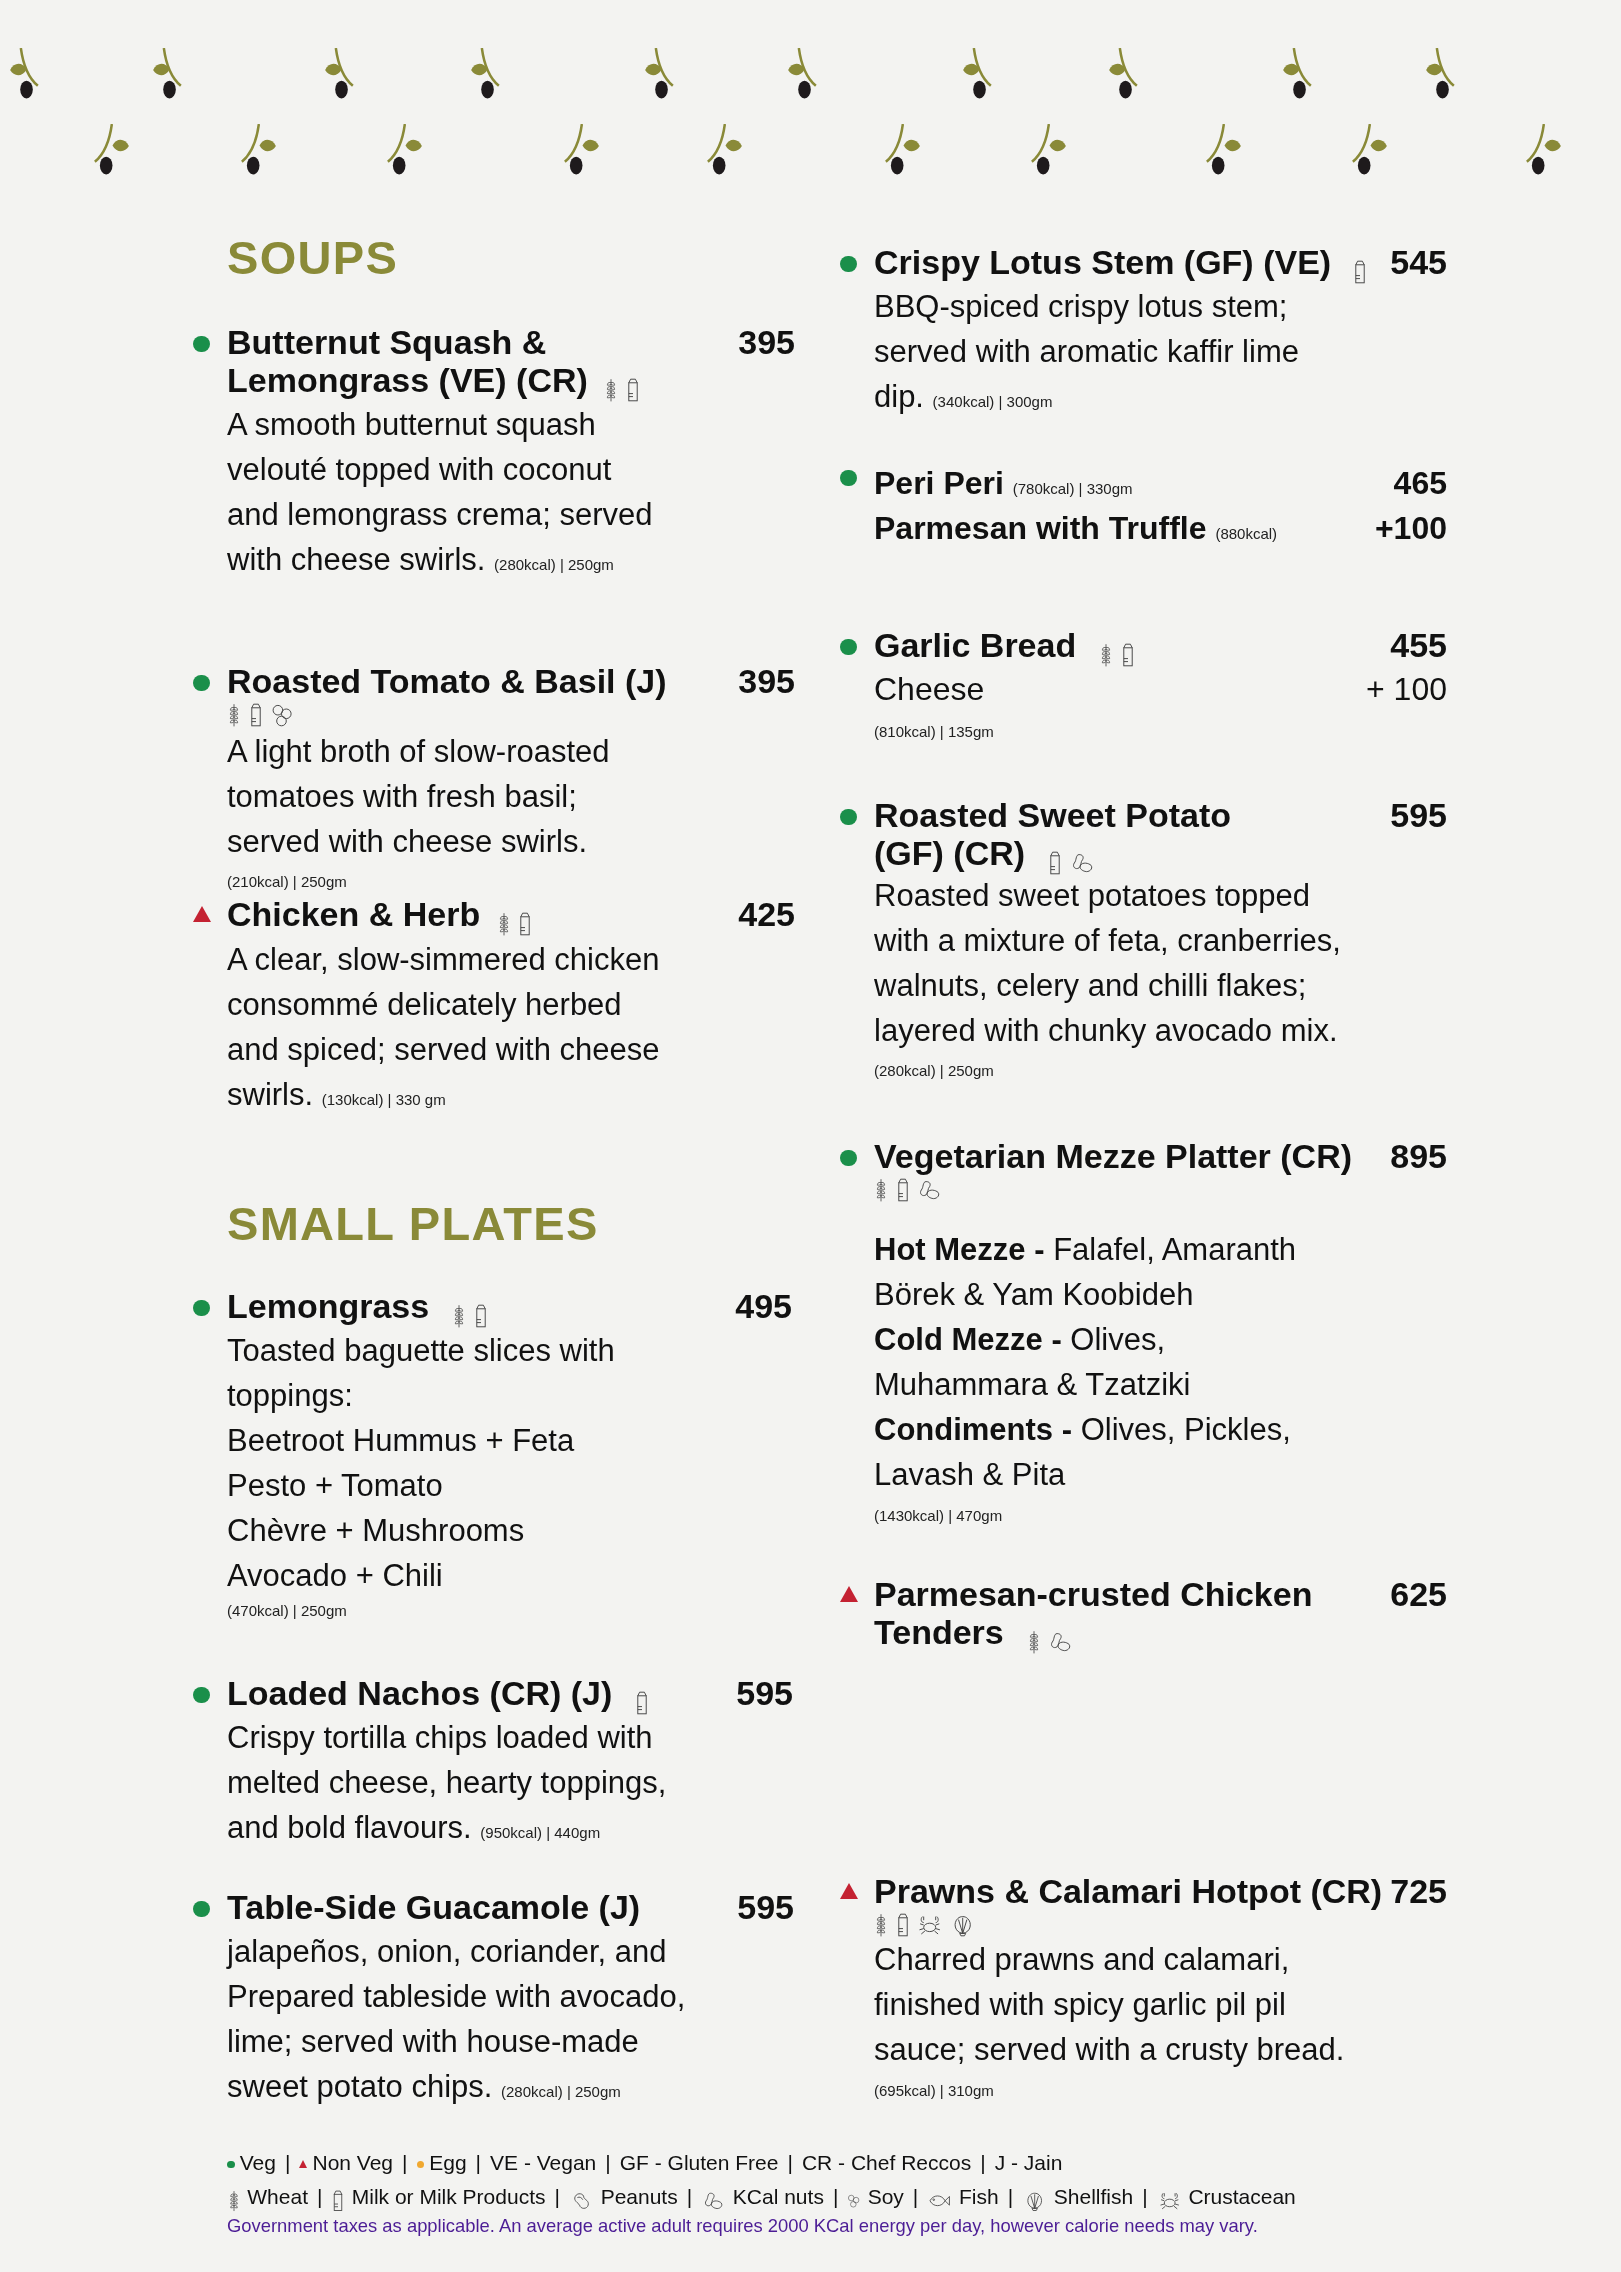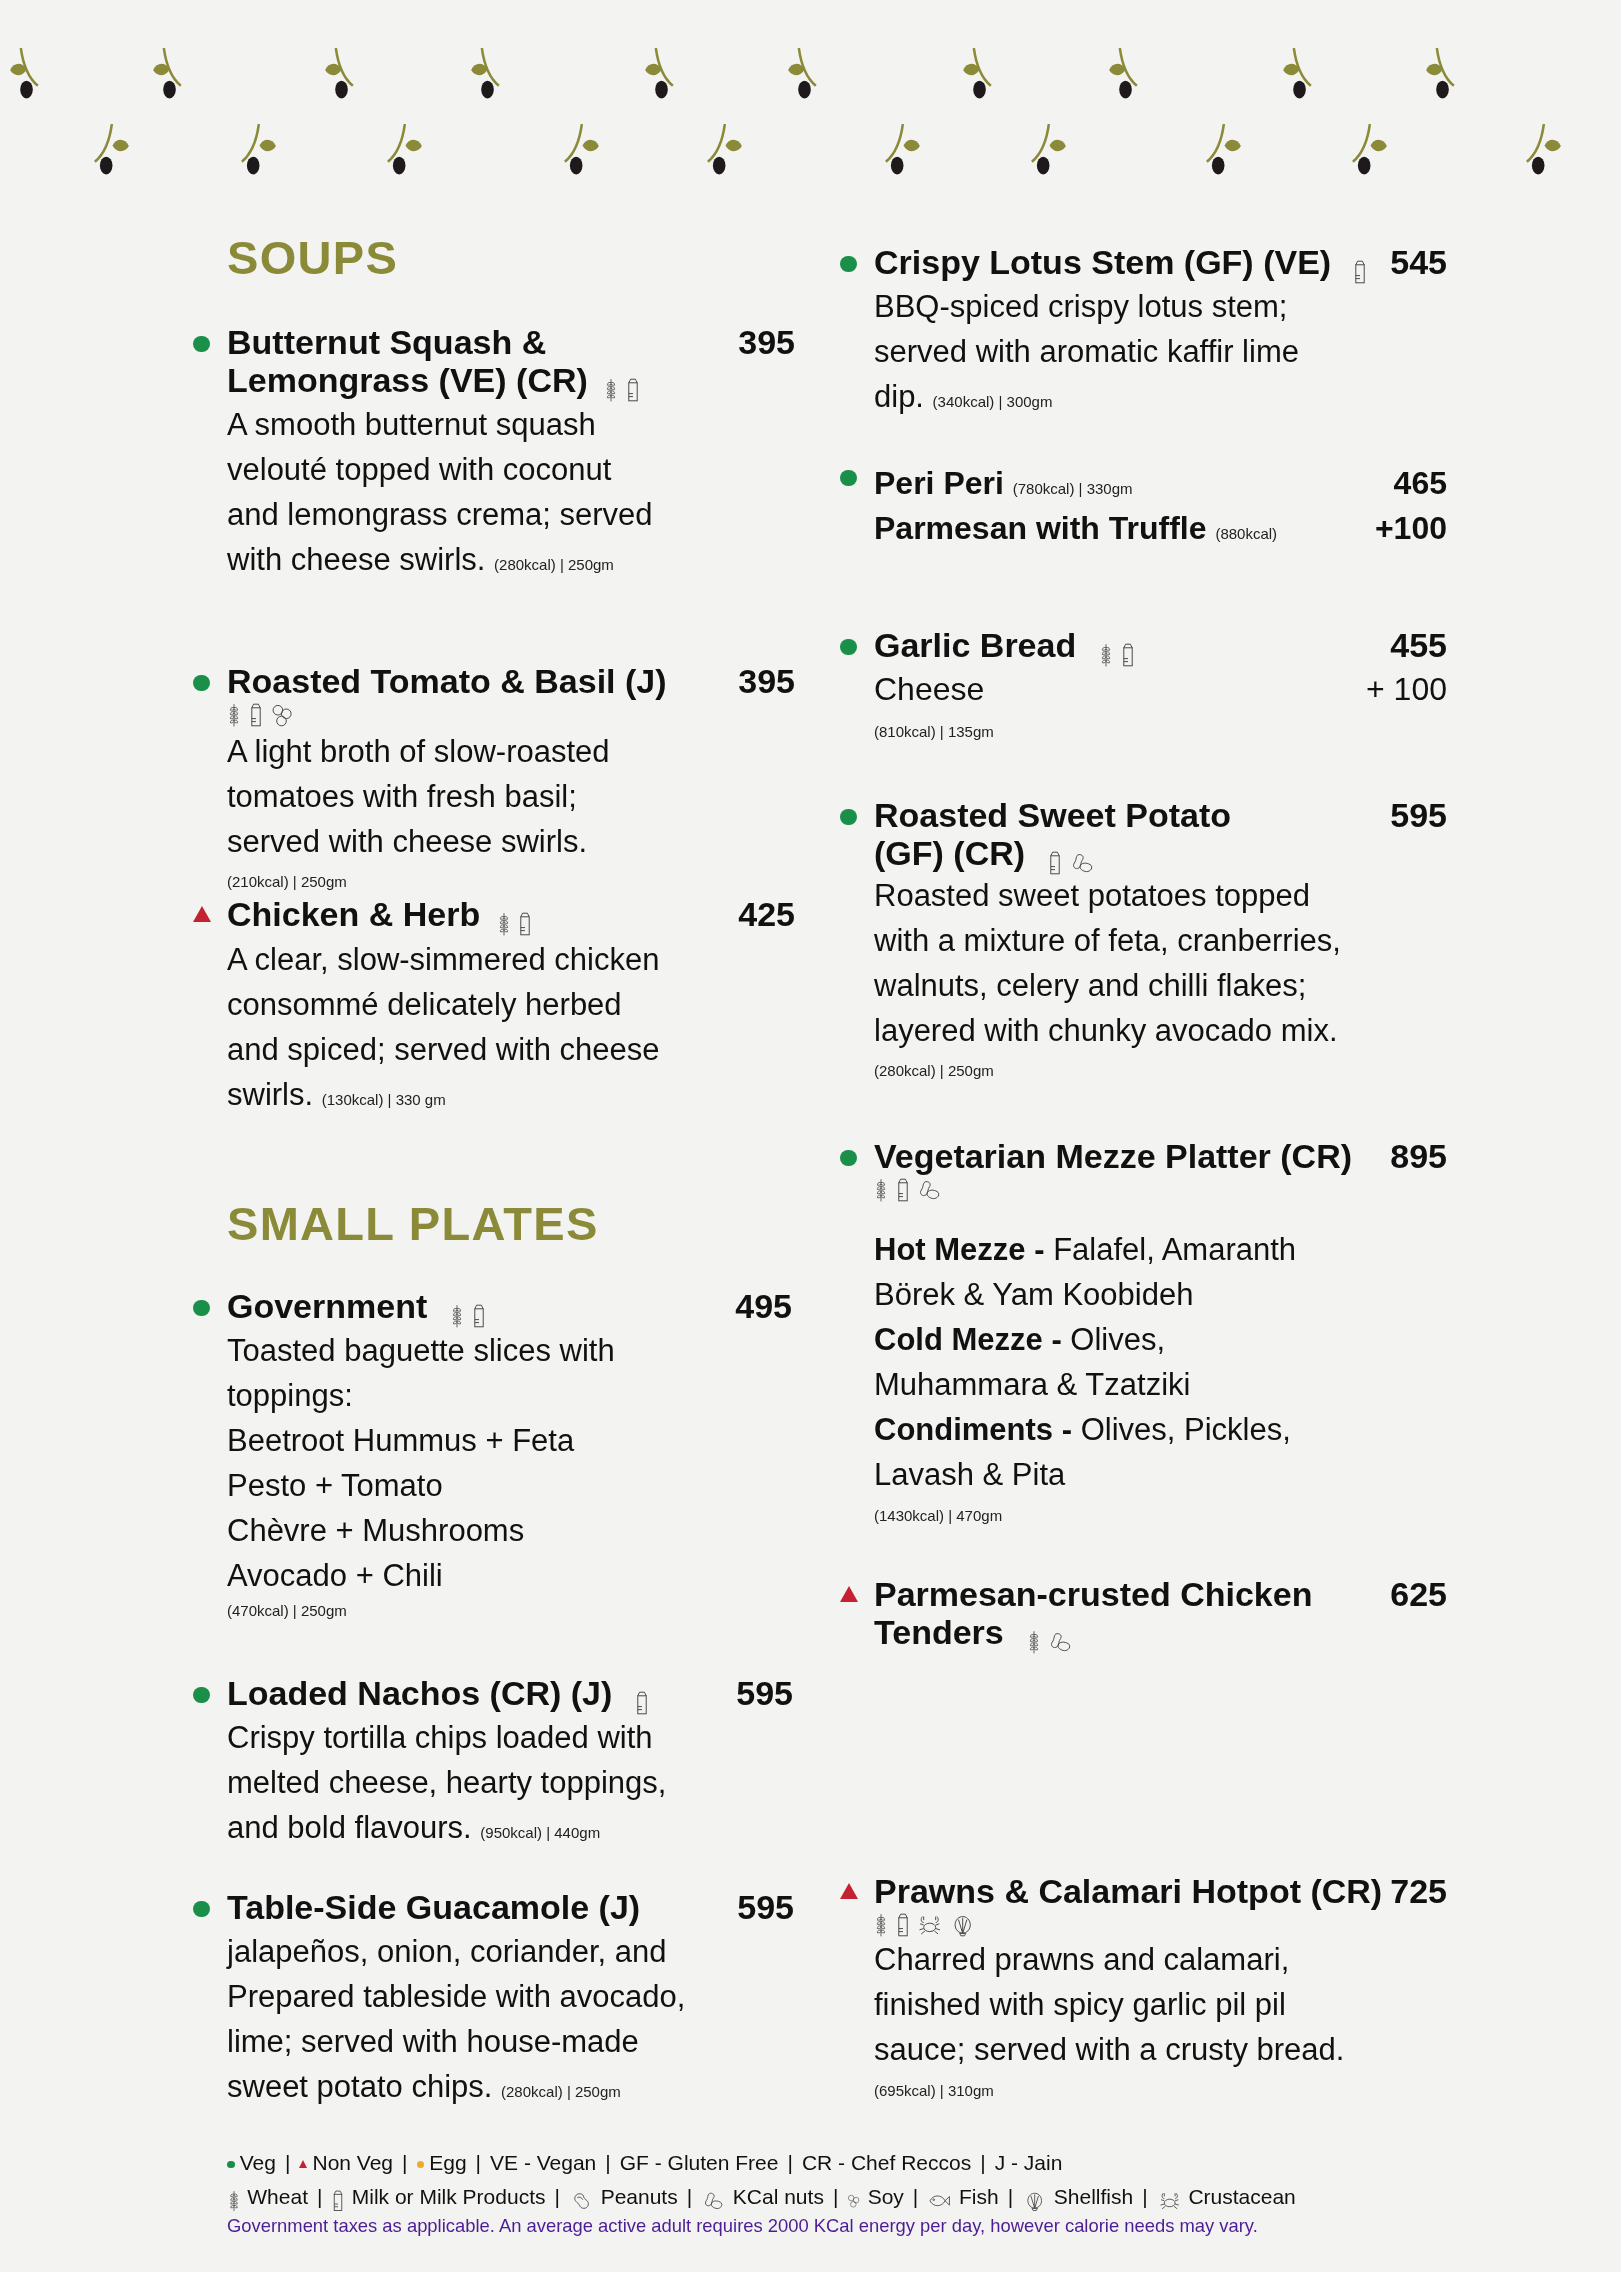--- a/index.html
+++ b/index.html
@@ -250,21 +250,21 @@
     <div>consommé delicately herbed</div>
     <div>and spiced; served with cheese</div>
     <div><span>swirls.</span> <span class="meta">(130kcal) | 330 gm</span></div>
   </div>
 </div>
 
 <div class="section-title" style="left:227px; top:1200px;">SMALL PLATES</div>
 
 <div class="item" style="left:227px; top:1287px; width:565px;">
   <span class="marker dot"></span>
-  <div class="name"><span>Government</span><span class="icons" style="margin-left:23px;">
+  <div class="name"><span>Lemongrass</span><span class="icons" style="margin-left:23px;">
         <span class="ic"><svg viewBox="0 0 22 38" width="14" height="24">
             <use href="#sym-wheat"></use>
           </svg></span>
         <span class="ic"><svg viewBox="0 0 22 38" width="14" height="24">
             <use href="#sym-milk"></use>
           </svg></span>
       </span></div>
   <div class="price">495</div>
   <div class="desc" style="margin-top:2.5px;">
     <div>Toasted baguette slices with</div>

